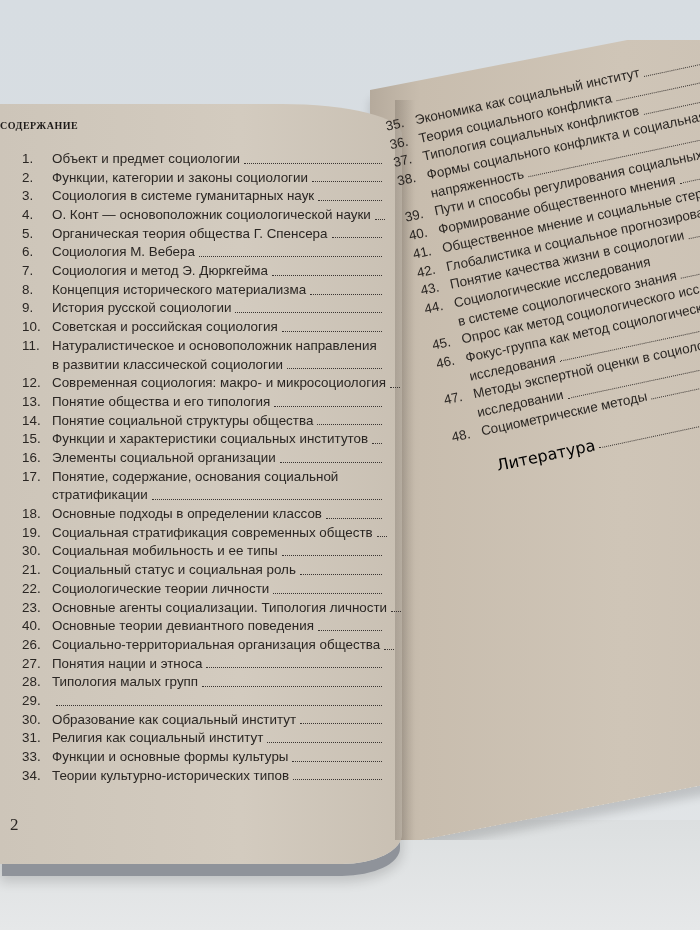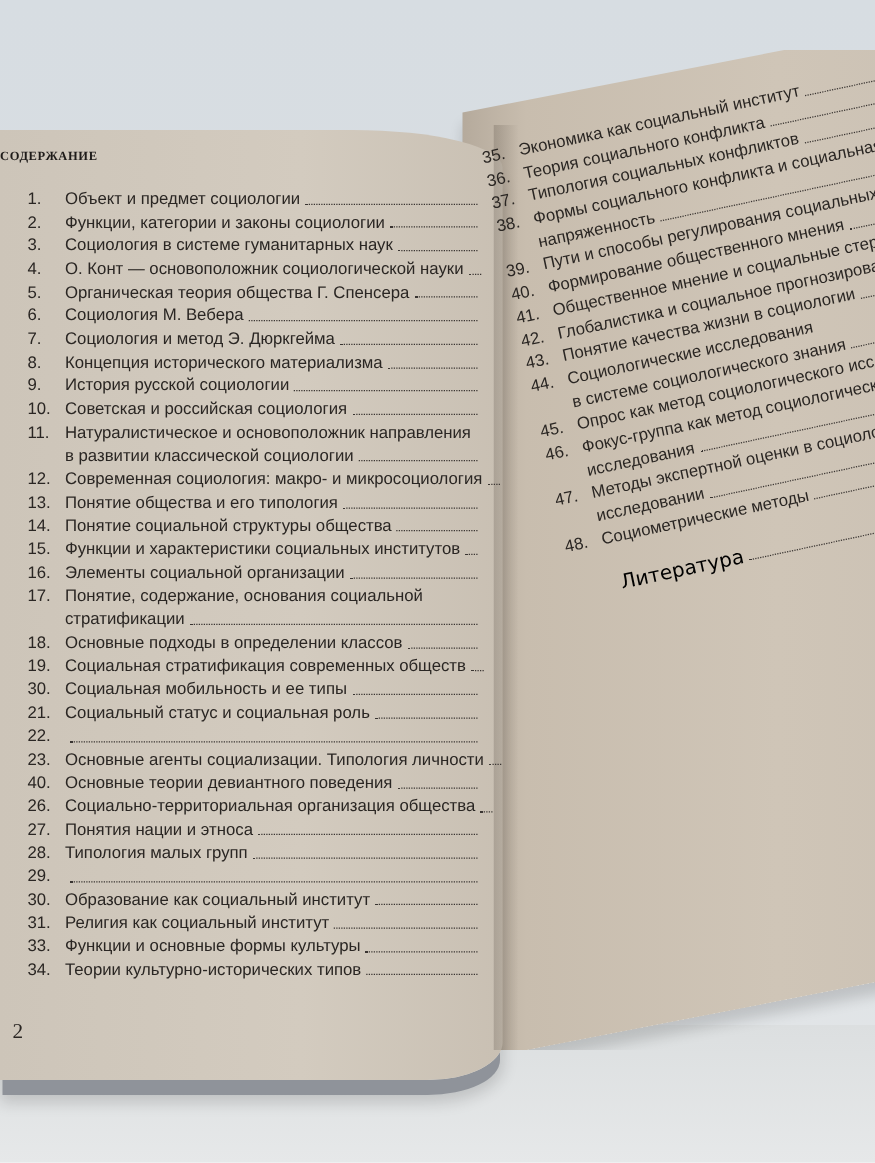--- a/index.html
+++ b/index.html
@@ -188,20 +188,21 @@
       <span class="toc-text">Социальная мобильность и ее типы</span>
       <span class="dots"></span>
     </div>
     <div class="toc-row">
       <span class="toc-num">21.</span>
       <span class="toc-text">Социальный статус и социальная роль</span>
       <span class="dots"></span>
     </div>
     <div class="toc-row">
       <span class="toc-num">22.</span>
+      <span class="toc-text">Социологические теории личности</span>
       <span class="dots"></span>
     </div>
     <div class="toc-row">
       <span class="toc-num">23.</span>
       <span class="toc-text">Основные агенты социализации. Типология личности</span>
       <span class="dots"></span>
     </div>
     <div class="toc-row">
       <span class="toc-num">40.</span>
       <span class="toc-text">Основные теории девиантного поведения</span>

